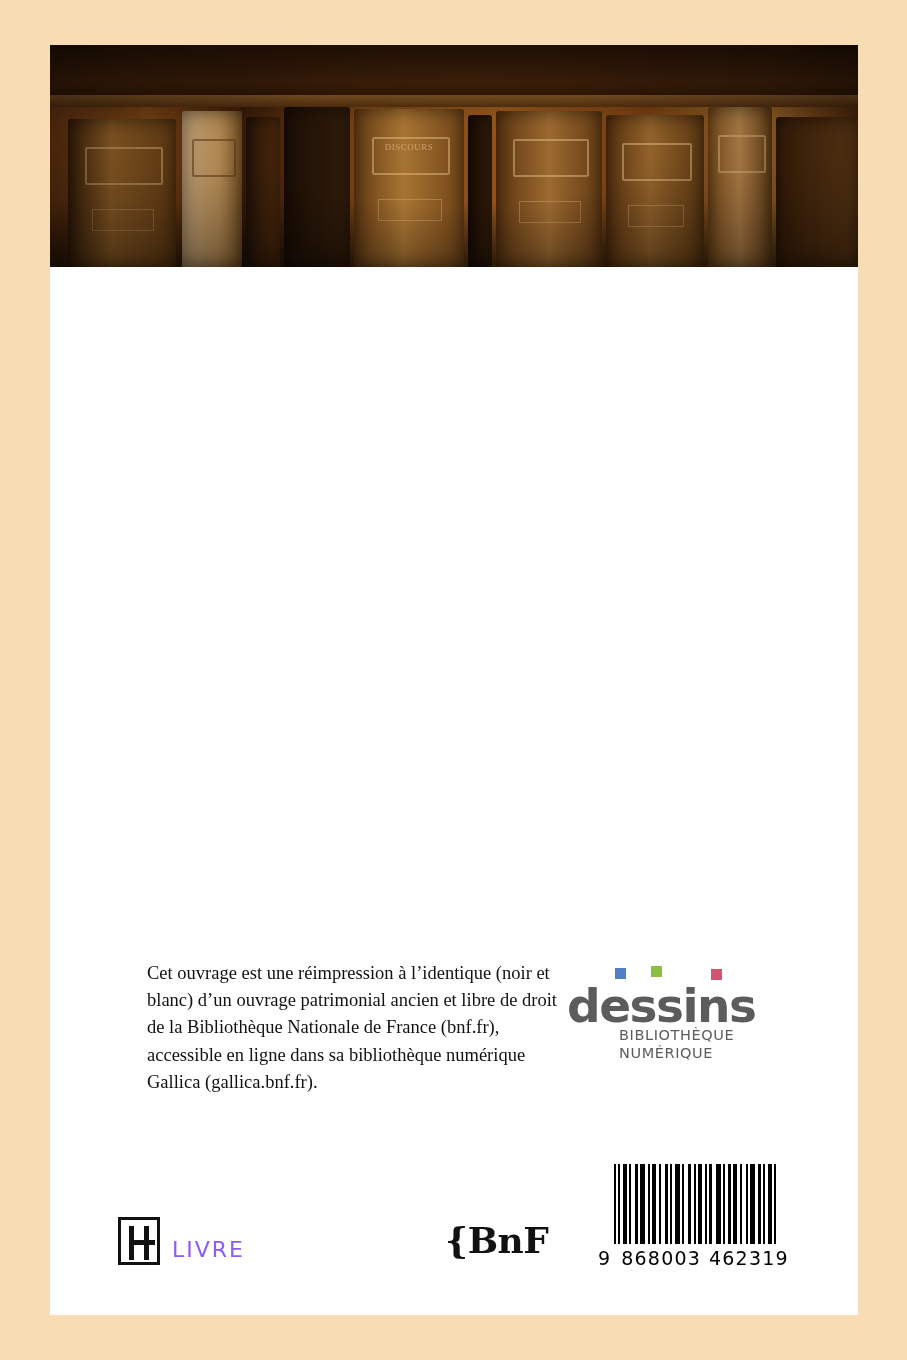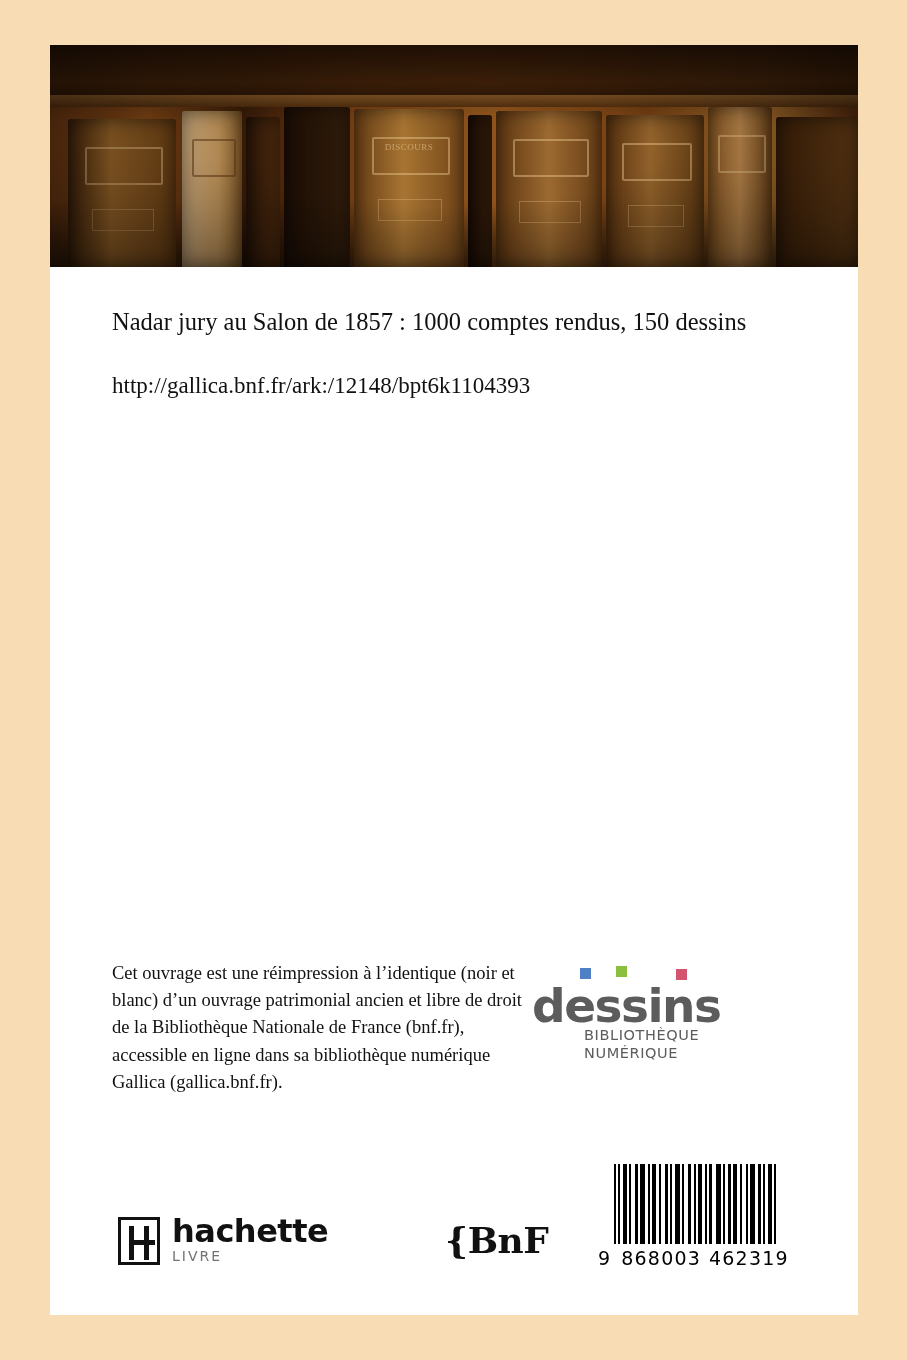--- a/index.html
+++ b/index.html
@@ -119,21 +119,21 @@
   }
 
   
   .notice-row {
     position: absolute;
     left: 62px;
     top: 915px;
     width: 690px;
     display: flex;
     align-items: flex-start;
-    justify-content: flex-start;
+    justify-content: center;
   }
   .notice {
     width: 420px;
     font-size: 18.5px;
     line-height: 1.47;
     color: #111;
     font-family: "Liberation Serif", serif;
   }
 
   .gallica {
@@ -219,22 +219,22 @@
   .hachette .words .h1 {
     font-family: "DejaVu Sans", sans-serif;
     font-size: 32px;
     font-weight: bold;
     color: #111;
     letter-spacing: -0.5px;
     line-height: 1;
   }
   .hachette .words .h2 {
     font-family: "DejaVu Sans", sans-serif;
-    font-size: 14px;
-    color: #737373;
+    font-size: 22px;
+    color: #8b5cf6;
     letter-spacing: 2px;
     line-height: 1.3;
   }
   .bnf {
     position: absolute;
     left: 395px;
     bottom: 22px;
     font-family: "DejaVu Serif", serif;
     font-size: 36px;
     font-weight: bold;
@@ -318,24 +318,20 @@
     <div class="book" style="left:658px;width:64px;height:160px;background:linear-gradient(to right,#8a5c22,#c9995a 50%,#7c5220);">
       <div class="label"></div>
     </div>
 
     <div class="book" style="left:726px;width:82px;height:150px;background:linear-gradient(to right,#402309,#7b4e1c);"></div>
 
     <div class="warm"></div>
     <div class="vignette"></div>
   </div>
 
-  <div class="title-block">
-    <div class="doc-title">Nadar jury au Salon de 1857 : 1000 comptes rendus, 150 dessins</div>
-    <div class="doc-url">http://gallica.bnf.fr/ark:/12148/bpt6k1104393</div>
-  </div>
 
   <div class="notice-row">
     <div class="notice">Cet ouvrage est une réimpression à l’identique (noir et blanc) d’un ouvrage patrimonial ancien et libre de droit de la Bibliothèque Nationale de France (bnf.fr), accessible en ligne dans sa bibliothèque numérique Gallica (gallica.bnf.fr).</div>
 
     <div class="gallica">
       <div class="squares">
         <i class="sq1"></i>
         <i class="sq2"></i>
         <i class="sq3"></i>
       </div>
@@ -345,21 +341,20 @@
     </div>
   </div>
 
   <div class="footer">
 
     <div class="hachette">
       <div class="mark">
         <div class="bar"></div>
       </div>
       <div class="words">
-        <div class="h1">hachette</div>
         <div class="h2">LIVRE</div>
       </div>
     </div>
 
     <div class="bnf">{BnF</div>
 
     <div class="barcode-wrap">
       <div class="barcode">
         <span style="width:2px"></span>
           <span style="width:2px;background:#fff"></span>

